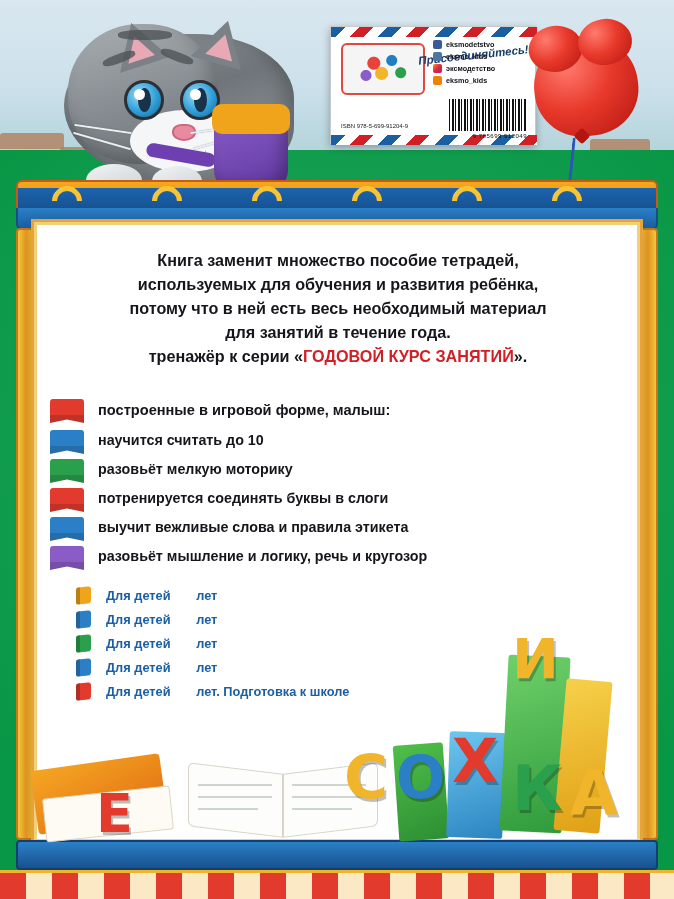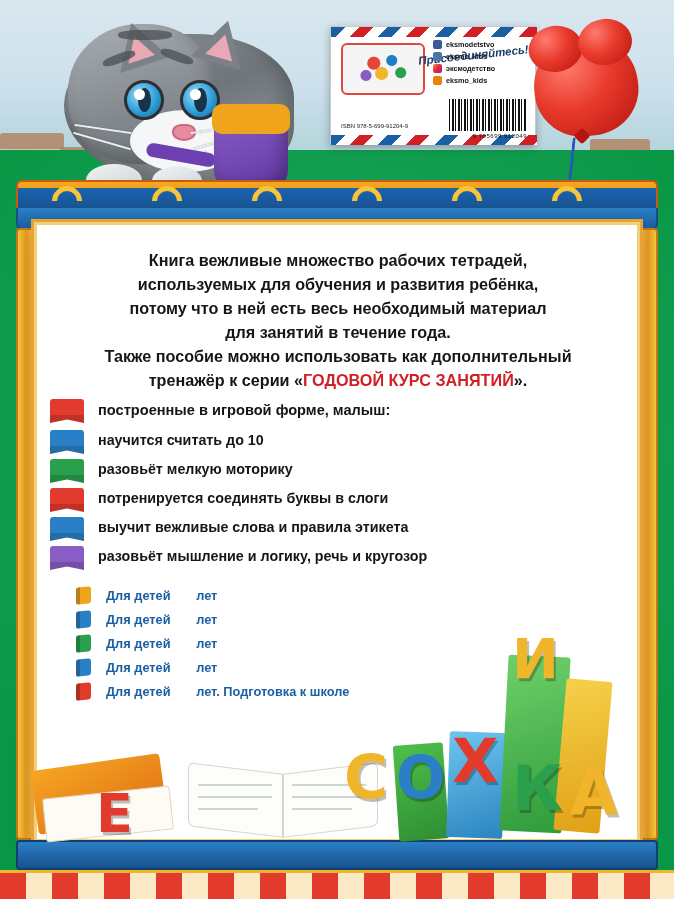--- a/index.html
+++ b/index.html
@@ -418,25 +418,24 @@
   <div class="swirl" style="left:452px;"></div>
   <div class="swirl" style="left:552px;"></div>
   <div class="blue-band"></div>
   <div class="side-pillar" style="left:16px;"></div>
   <div class="side-pillar" style="left:638px;"></div>
   <div class="frame-paper"></div>
   <div class="bottom-bar"></div>
   <div class="bottom-stripes"></div>
 
   <div class="intro">
-    <div>Книга вежливые множество рабочих тетрадей,</div>
+    <div>Книга заменит множество пособие тетрадей,</div>
     <div>используемых для обучения и развития ребёнка,</div>
     <div>потому что в ней есть весь необходимый материал</div>
     <div>для занятий в течение года.</div>
-    <div>Также пособие можно использовать как дополнительный</div>
     <div>
       <span>тренажёр к серии  «</span><span class="accent">ГОДОВОЙ КУРС ЗАНЯТИЙ</span><span>».</span>
     </div>
   </div>
 
   <div class="bullets">
     <div class="bullets-head">
       <span class="ribbon" style="background:#e23b2e"></span>
       <div>построенные в игровой форме, малыш:</div>
     </div>

